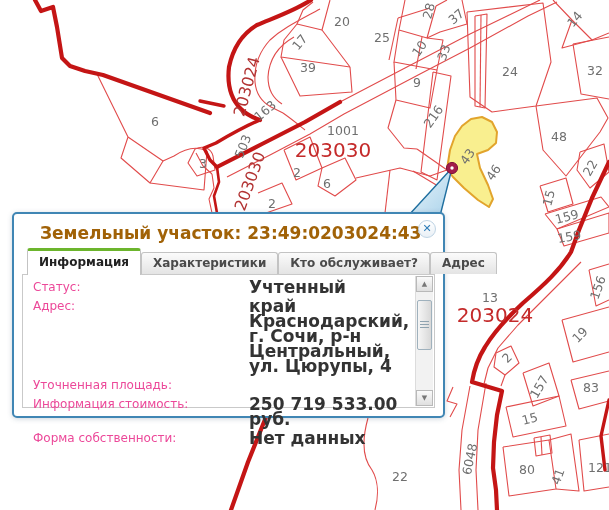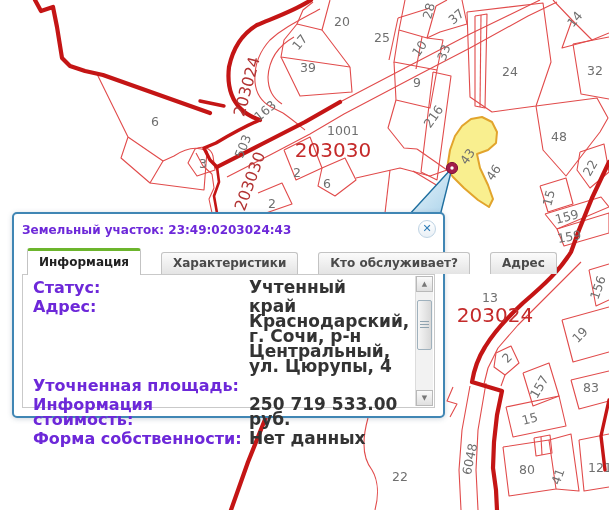--- a/index.html
+++ b/index.html
@@ -15,40 +15,40 @@
   .t3{stroke-width:2.6;}
   text.p{font-size:12.5px;fill:#6f6f6f;text-anchor:middle;}
   text.q{font-size:20px;fill:#c42a2a;text-anchor:middle;}
   text.qr{font-size:16px;fill:#b23232;text-anchor:middle;}
   
   .popup{
     position:absolute;left:12px;top:212px;width:433px;height:206px;
     box-sizing:border-box;background:#fff;border:2px solid #4086b4;
     border-radius:5px;box-shadow:0 1px 5px rgba(60,90,120,.25);z-index:5;
   }
-  .popup-title{position:absolute;left:8px;top:9px;font-size:12px;font-weight:bold;color:#6d28d9;}
+  .popup-title{position:absolute;left:26px;top:9px;font-size:17px;font-weight:bold;color:#a16207;}
   .close-btn{
     position:absolute;right:7px;top:6px;width:18px;height:18px;box-sizing:border-box;
     border-radius:50%;text-align:center;line-height:15px;font-size:11px;font-weight:bold;
     color:#2e7cb8;background:linear-gradient(#ffffff,#e9f0f6);border:1px solid #bed3e4;cursor:pointer;
   }
-  .tabs{position:absolute;left:13px;top:33px;right:8px;height:27px;display:flex;align-items:flex-end;gap:20px;}
+  .tabs{position:absolute;left:13px;top:33px;right:8px;height:27px;display:flex;align-items:flex-end;gap:0;}
   .tab{
     background:linear-gradient(#fbfbfb,#e4e4e4);border:1px solid #c3c3c3;border-bottom:none;
     border-radius:3px 3px 0 0;padding:3px 11px 4px;font-size:12px;font-weight:bold;color:#4a4a4a;
     white-space:nowrap;cursor:pointer;
   }
   .tab.active{
     background:#fff;border-top:3px solid #6cb52d;padding-top:4px;padding-bottom:6px;
     position:relative;z-index:2;margin-bottom:-1px;color:#222;
   }
   .panel{position:absolute;left:8px;right:8px;top:60px;bottom:8px;border:1px solid #c9c9c9;background:#fff;}
   .rows{position:absolute;left:10px;right:24px;top:3px;}
   .row{display:flex;padding:2px 0;}
-  .row .lbl{width:216px;flex-shrink:0;color:#6d28d9;font-size:16px;line-height:15px;font-weight:bold;}
+  .row .lbl{width:216px;flex-shrink:0;color:#ec4899;font-size:12px;line-height:15px;}
   .row .val{font-weight:bold;color:#333;font-size:17px;line-height:15px;width:172px;}
   .sb{position:absolute;top:1px;right:1px;bottom:1px;width:17px;background:#f2f2f2;border-left:1px solid #dcdcdc;}
   .sb-btn{position:absolute;left:0;right:0;height:16px;box-sizing:border-box;text-align:center;
     background:linear-gradient(#fafafa,#dfdfdf);border:1px solid #b9b9b9;color:#777;
     font-size:7px;line-height:14px;cursor:pointer;}
   .sb-up{top:0;} .sb-down{bottom:0;}
   .sb-thumb{position:absolute;top:24px;left:1px;right:1px;height:50px;box-sizing:border-box;
     background:linear-gradient(90deg,#f6f6f6,#d8d8d8);border:1px solid #9fb1bd;border-radius:2px;cursor:grab;}
   .ridges{margin:20px auto 0;width:9px;height:8px;
     background:repeating-linear-gradient(to bottom,#8fa3b0 0 1px,transparent 1px 3px);}

